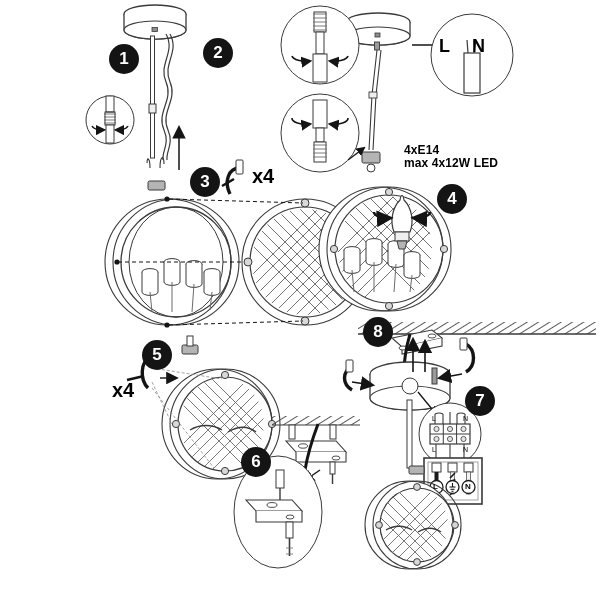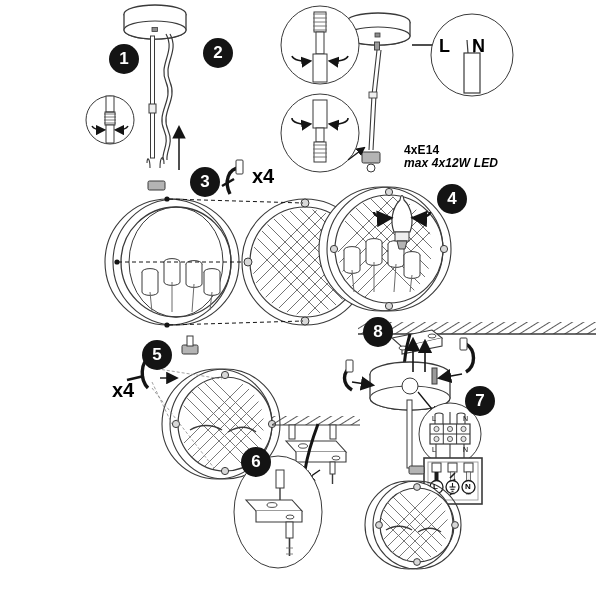--- a/index.html
+++ b/index.html
@@ -442,21 +442,21 @@
         <circle cx="417" cy="487" r="3.4"></circle>
           <circle cx="379" cy="525" r="3.4"></circle>
         <circle cx="455" cy="525" r="3.4"></circle>
           <circle cx="417" cy="562" r="3.4"></circle>
       </g>
       <rect x="409" y="466" width="15" height="8" rx="1.5" fill="#b4b4b4" stroke="#3a3a3a" stroke-width="1"></rect>
     </g>
   </svg>
 
   <div class="lbl spec" style="left:404px;top:143px;">4xE14</div>
-  <div class="lbl spec" style="left:404px;top:156px;font-style:italic;">max 4x12W LED</div>
+  <div class="lbl spec" style="left:404px;top:156px;">max 4x12W LED</div>
 
   <div class="lbl xq" style="left:252px;top:165px;">x4</div>
   <div class="lbl xq" style="left:112px;top:379px;">x4</div>
 
   <div class="lbl" style="left:439px;top:36px;font-size:18px;">L</div>
   <div class="lbl" style="left:472px;top:36px;font-size:18px;">N</div>
 
   <div class="lbl" style="left:432px;top:415px;font-size:7px;font-weight:normal;">L</div>
   <div class="lbl" style="left:463px;top:415px;font-size:7px;font-weight:normal;">N</div>
   <div class="lbl" style="left:432px;top:446px;font-size:7px;font-weight:normal;">L</div>

